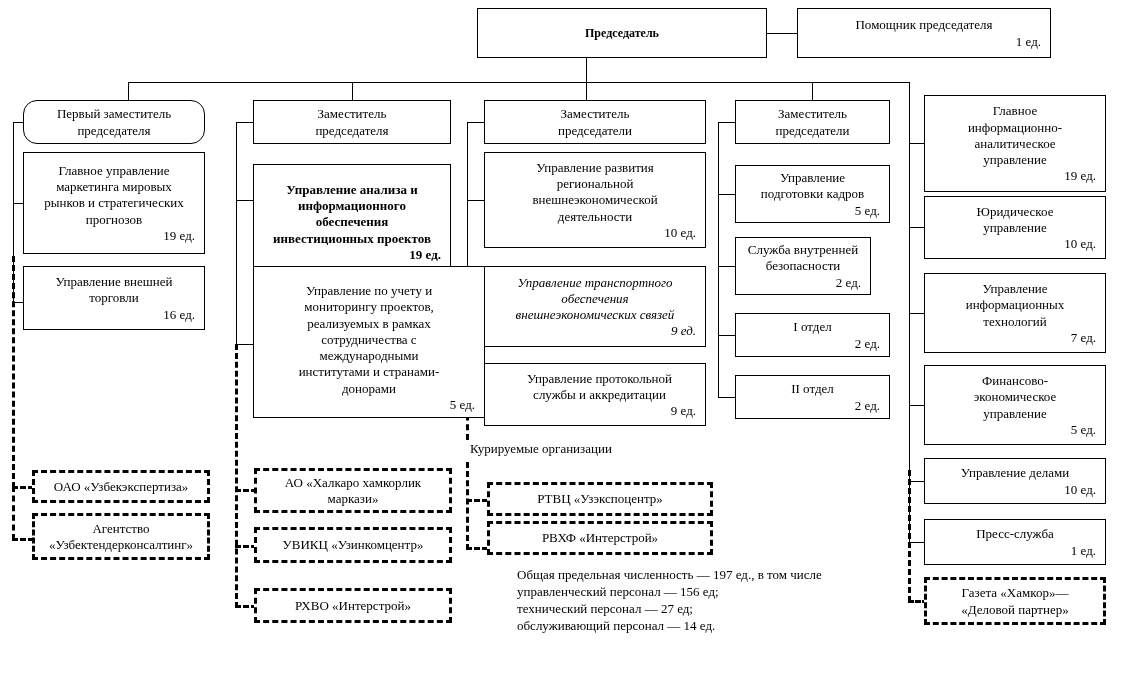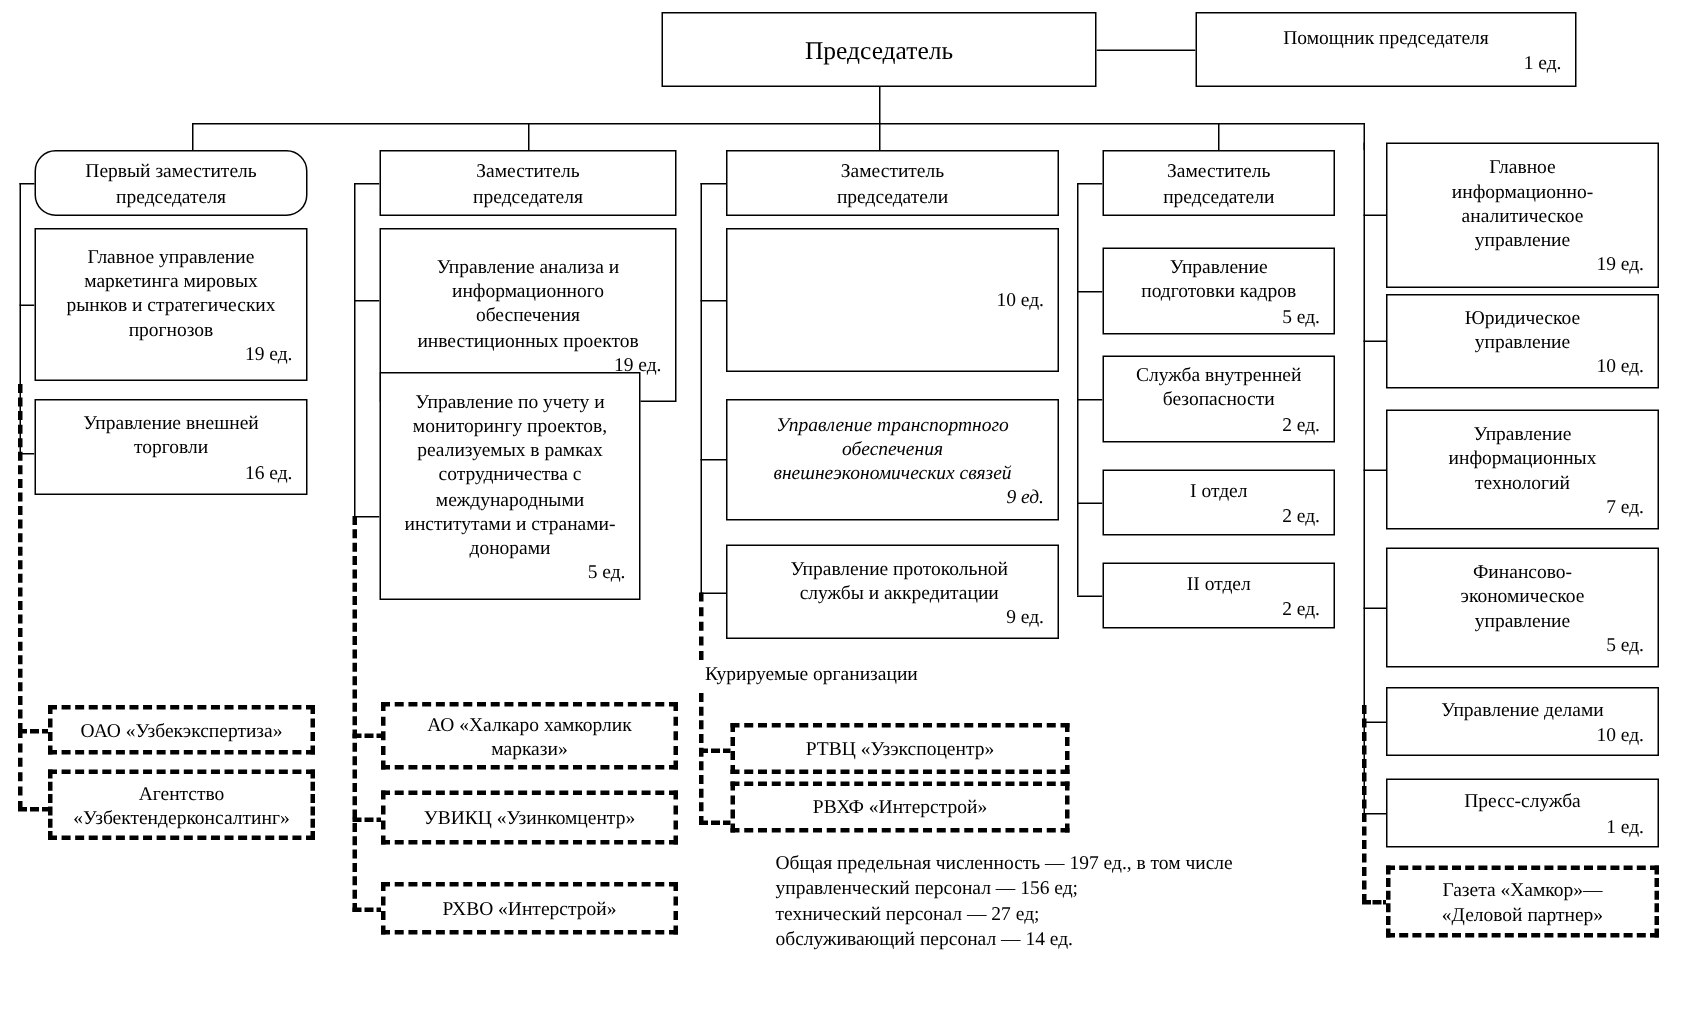--- a/index.html
+++ b/index.html
@@ -27,22 +27,23 @@
     line-height: 1.25;
     text-align: center;
     padding: 5px 7px 4px 7px;
     z-index: 5;
   }
   .box.dashed {
     border: 3px dashed #000000;
     padding: 4px 7px 3px 7px;
   }
   .box.chair {
-    font-weight: normal;
-    font-size: 17px;
+    font-weight: bold;
+    font-size: 12px;
+    margin-left: 36px;
   }
   .box .title {
     display: block;
     white-space: pre-line;
   }
   .box .units {
     display: block;
     text-align: right;
     padding-right: 2px;
     white-space: nowrap;
@@ -147,29 +148,29 @@
   <div class="box dashed vcenter" style="left:32px; top:513px; width:178px; height:47px;">
     <span class="title">Агентство
 «Узбектендерконсалтинг»</span>
   </div>
 
   <div class="box vcenter" style="left:253px; top:100px; width:198px; height:44px;">
     <span class="title">Заместитель
 председателя</span>
   </div>
 
-  <div class="box vcenter" style="left:253px; top:152px; width:198px; height:116px;">
+  <div class="box vcenter" style="left:253px; top:164px; width:198px; height:116px;font-weight:bold;">
     <span class="title">Управление анализа и
 информационного
 обеспечения
 инвестиционных проектов</span>
     <span class="units">19 ед.</span>
   </div>
 
-  <div class="box vcenter" style="left:253px; top:248px; width:174px; height:152px;">
+  <div class="box vcenter" style="left:253px; top:266px; width:232px; height:152px;justify-content:flex-end;">
     <span class="title">Управление по учету и
 мониторингу проектов,
 реализуемых в рамках
 сотрудничества с
 международными
 институтами и странами-
 донорами</span>
     <span class="units">5 ед.</span>
   </div>
 
@@ -194,20 +195,24 @@
   <div class="box dashed vcenter" style="left:254px; top:588px; width:198px; height:35px;">
     <span class="title">РХВО «Интерстрой»</span>
   </div>
 
   <div class="box vcenter" style="left:484px; top:100px; width:222px; height:44px;">
     <span class="title">Заместитель
 председатели</span>
   </div>
 
   <div class="box vcenter" style="left:484px; top:152px; width:222px; height:96px;">
+    <span class="title">Управление развития
+региональной
+внешнеэкономической
+деятельности</span>
     <span class="units">10 ед.</span>
   </div>
 
   <div class="box vcenter" style="left:484px; top:266px; width:222px; height:81px;font-style:italic;">
     <span class="title">Управление транспортного
 обеспечения
 внешнеэкономических связей</span>
     <span class="units">9 ед.</span>
   </div>
 
@@ -247,21 +252,21 @@
     <span class="title">Заместитель
 председатели</span>
   </div>
 
   <div class="box vcenter" style="left:735px; top:165px; width:155px; height:58px;">
     <span class="title">Управление
 подготовки кадров</span>
     <span class="units">5 ед.</span>
   </div>
 
-  <div class="box vcenter" style="left:735px; top:237px; width:155px; height:58px;">
+  <div class="box vcenter" style="left:735px; top:237px; width:136px; height:58px;">
     <span class="title">Служба внутренней
 безопасности</span>
     <span class="units">2 ед.</span>
   </div>
 
   <div class="box vcenter" style="left:735px; top:313px; width:155px; height:44px;">
     <span class="title">I отдел</span>
     <span class="units">2 ед.</span>
   </div>
 

